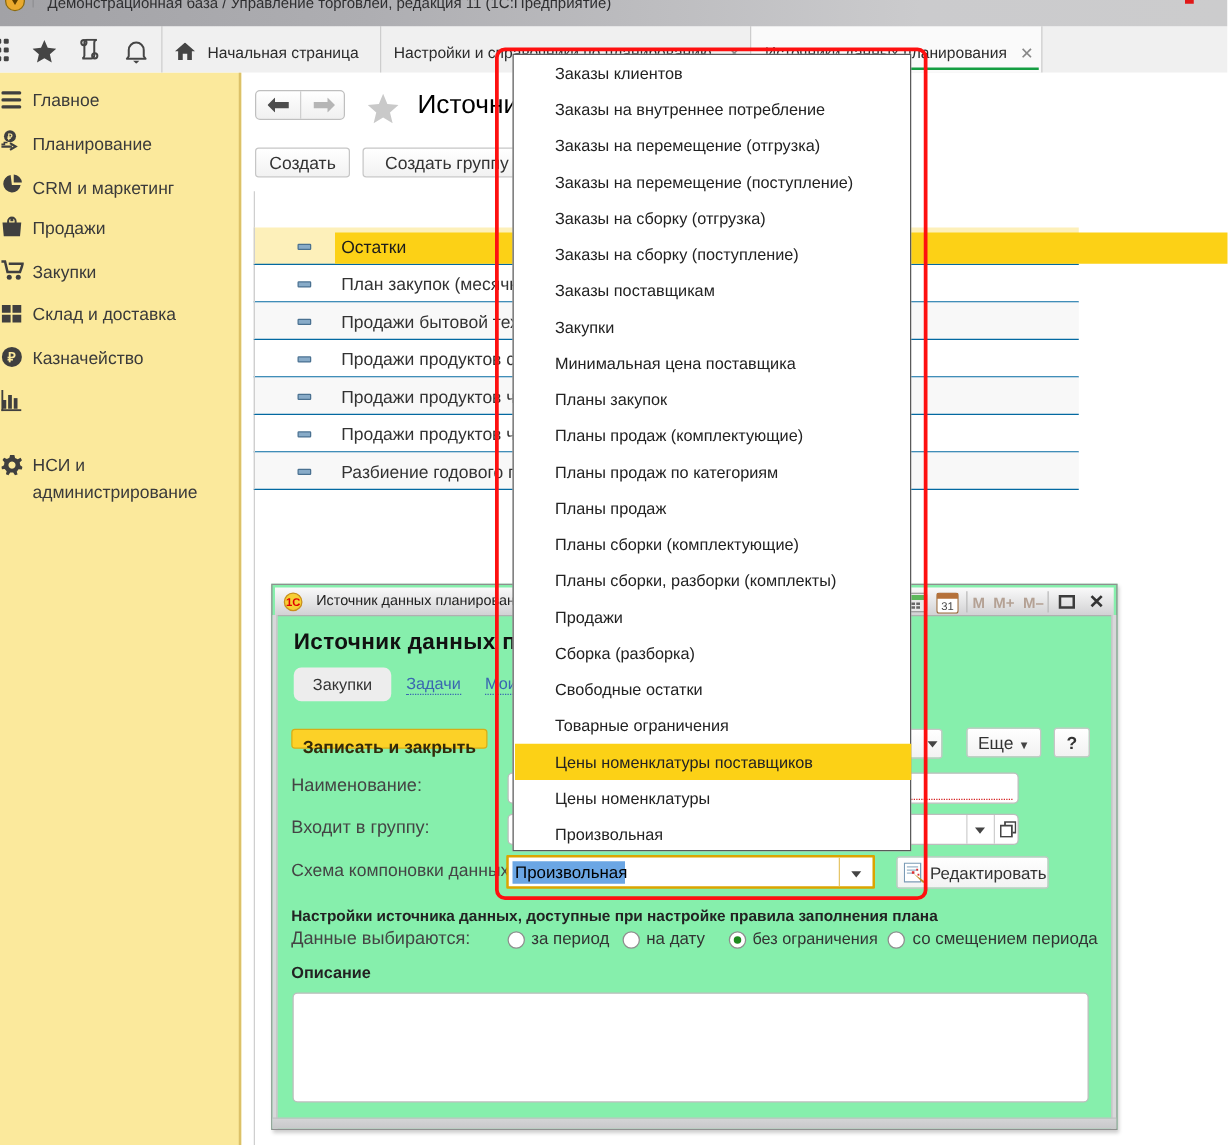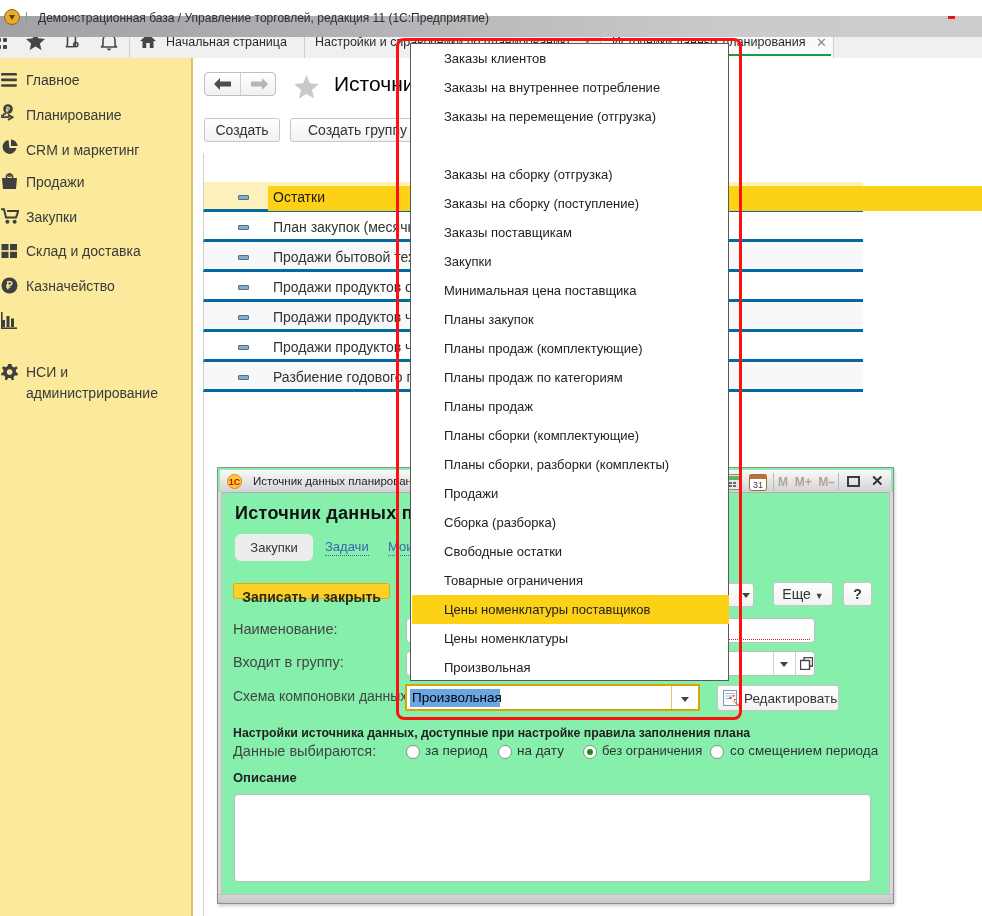--- a/index.html
+++ b/index.html
@@ -2,21 +2,21 @@
 <html><head>
 <meta charset="utf-8">
 <style>
   * { margin:0; padding:0; box-sizing:border-box; }
   html,body { width:982px; height:916px; overflow:hidden; }
   body { font-family:"Liberation Sans", sans-serif; position:relative; background:#fff; }
   .abs { position:absolute; }
 
   
   #titlebar { left:0; top:0; width:982px; height:21px;
-    background:linear-gradient(90deg,#a2a2a6 0%,#aeaeb2 30%,#cbcbcd 75%,#cccccd 100%);margin-top:16px; }
+    background:linear-gradient(90deg,#a2a2a6 0%,#aeaeb2 30%,#cbcbcd 75%,#cccccd 100%); }
   #titlebar .appico { position:absolute; left:4px; top:-7px; width:16px; height:16px;
     border-radius:50%; background:#eaaa2e; border:1px solid #8a6a10; }
   #titlebar .appico:after { content:""; position:absolute; left:4px; top:5px;
     border-left:3px solid transparent; border-right:3px solid transparent; border-top:5px solid #5a3d00; }
   #titlebar .ttext { position:absolute; left:38px; top:-5px; font-size:12px; color:#2f2f31; white-space:nowrap; }
   #titlebar .sep { position:absolute; left:26px; top:-4px; width:1px; height:10px; background:#8f8f92; }
   #titlebar .closebit { position:absolute; left:948px; top:0; width:7px; height:3px; background:#e01717; }
 
   
   #tabbar { left:0; top:21px; width:982px; height:37px; background:#f0f0f0; }
@@ -33,21 +33,21 @@
 
   
   #content { left:195px; top:58px; width:787px; height:858px; background:#fff; }
 
   .btn { position:absolute; background:linear-gradient(#ffffff,#f2f2f2); border:1px solid #c6c6c6;
     border-radius:3px; font-size:14px; color:#333; text-align:center; }
 
   
   #listhdr { position:absolute; left:8px; top:95px; width:779px; height:29px; background:#f5f5f5;
     border:1px solid #cfcfcf; border-right:none; font-size:14px; color:#3b3b3b; line-height:28px; }
-  .lrow { position:absolute; left:8px; width:660px; height:30px; border-bottom:3px solid #0369a1;
+  .lrow { position:absolute; left:8px; width:660px; height:30px; border-bottom:1px solid #0369a1;
     font-size:14px; color:#333; border-left:1px solid #cfcfcf;text-align:right; }
   .lrow .nm { position:absolute; left:69px; top:7px; white-space:nowrap; }
   .dash { position:absolute; left:34px; top:13px; width:11px; height:5px; background:#88abc8;
     border:1px solid #4a7191; border-radius:1px; box-sizing:border-box; }
 
   
   #dialog { left:217px; top:467px; width:677px; height:437px; background:#86efac;
     border:1px solid #8f8f8f; box-shadow:1px 2px 3px rgba(0,0,0,.2); }
   .frameL { position:absolute; left:0; top:24px; bottom:0; width:4px; background:#d8d8da; border-right:1px solid #c2c2c4; }
   .frameR { position:absolute; right:0; top:24px; bottom:0; width:4px; background:#d8d8da; border-left:1px solid #c2c2c4; }
@@ -349,20 +349,21 @@
   <div class="field" style="left:16px;top:326px;width:637px;height:88px"></div>
   <div class="frameL"></div>
     <div class="frameR"></div>
     <div class="frameB"></div>
 </div>
 
 <div class="abs" id="dropdown">
   <div class="it" style="top:0px">Заказы клиентов</div>
   <div class="it" style="top:29px">Заказы на внутреннее потребление</div>
   <div class="it" style="top:58px">Заказы на перемещение (отгрузка)</div>
+  <div class="it" style="top:87px">Заказы на перемещение (поступление)</div>
   <div class="it" style="top:116px">Заказы на сборку (отгрузка)</div>
   <div class="it" style="top:145px">Заказы на сборку (поступление)</div>
   <div class="it" style="top:174px">Заказы поставщикам</div>
   <div class="it" style="top:203px">Закупки</div>
   <div class="it" style="top:232px">Минимальная цена поставщика</div>
   <div class="it" style="top:290px">Планы продаж (комплектующие)</div>
   <div class="it" style="top:261px">Планы закупок</div>
   <div class="it" style="top:319px">Планы продаж по категориям</div>
   <div class="it" style="top:348px">Планы продаж</div>
   <div class="it" style="top:377px">Планы сборки (комплектующие)</div>

